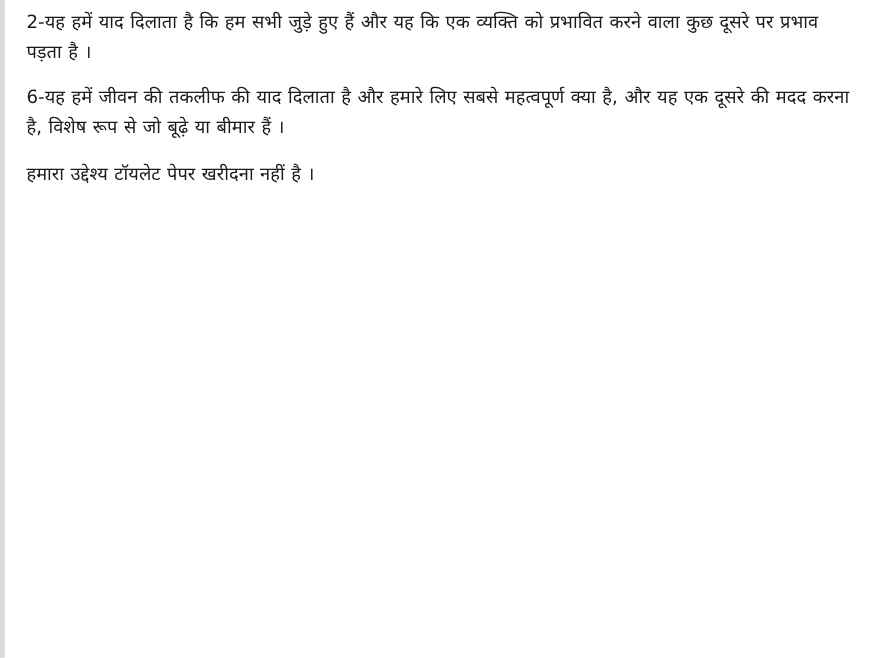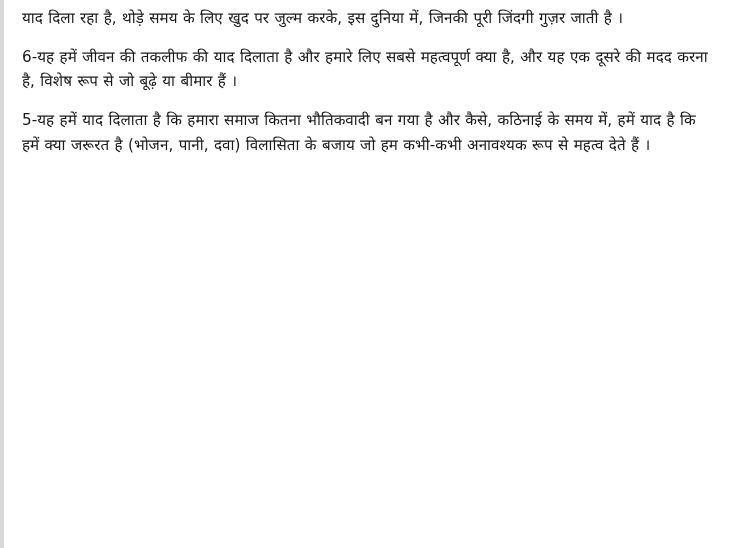--- a/index.html
+++ b/index.html
@@ -46,17 +46,17 @@
   .para:last-child {
     margin-bottom: 0;
   }
 </style>
 </head>
 <body>
 
 <div class="page">
   <div class="left-rule"></div>
   <div class="content">
-    <p class="para">याद दिला रहा है, थोड़े समय के लिए खुद पर जुल्म करके, इस दुनिया में, जिनकी पूरी जिंदगी गुज़र जाती है ।</p>
+    <p class="para">2-यह हमें याद दिलाता है कि हम सभी जुड़े हुए हैं और यह कि एक व्यक्ति को प्रभावित करने वाला कुछ दूसरे पर प्रभाव पड़ता है ।</p>
     <p class="para">6-यह हमें जीवन की तकलीफ की याद दिलाता है और हमारे लिए सबसे महत्वपूर्ण क्या है, और यह एक दूसरे की मदद करना है, विशेष रूप से जो बूढ़े या बीमार हैं ।</p>
-    <p class="para">5-यह हमें याद दिलाता है कि हमारा समाज कितना भौतिकवादी बन गया है और कैसे, कठिनाई के समय में, हमें याद है कि हमें क्या जरूरत है (भोजन, पानी, दवा) विलासिता के बजाय जो हम कभी-कभी अनावश्यक रूप से महत्व देते हैं ।</p>
+    <p class="para">हमारा उद्देश्य टॉयलेट पेपर खरीदना नहीं है ।</p>
   </div>
 </div>
 
 </body></html>

